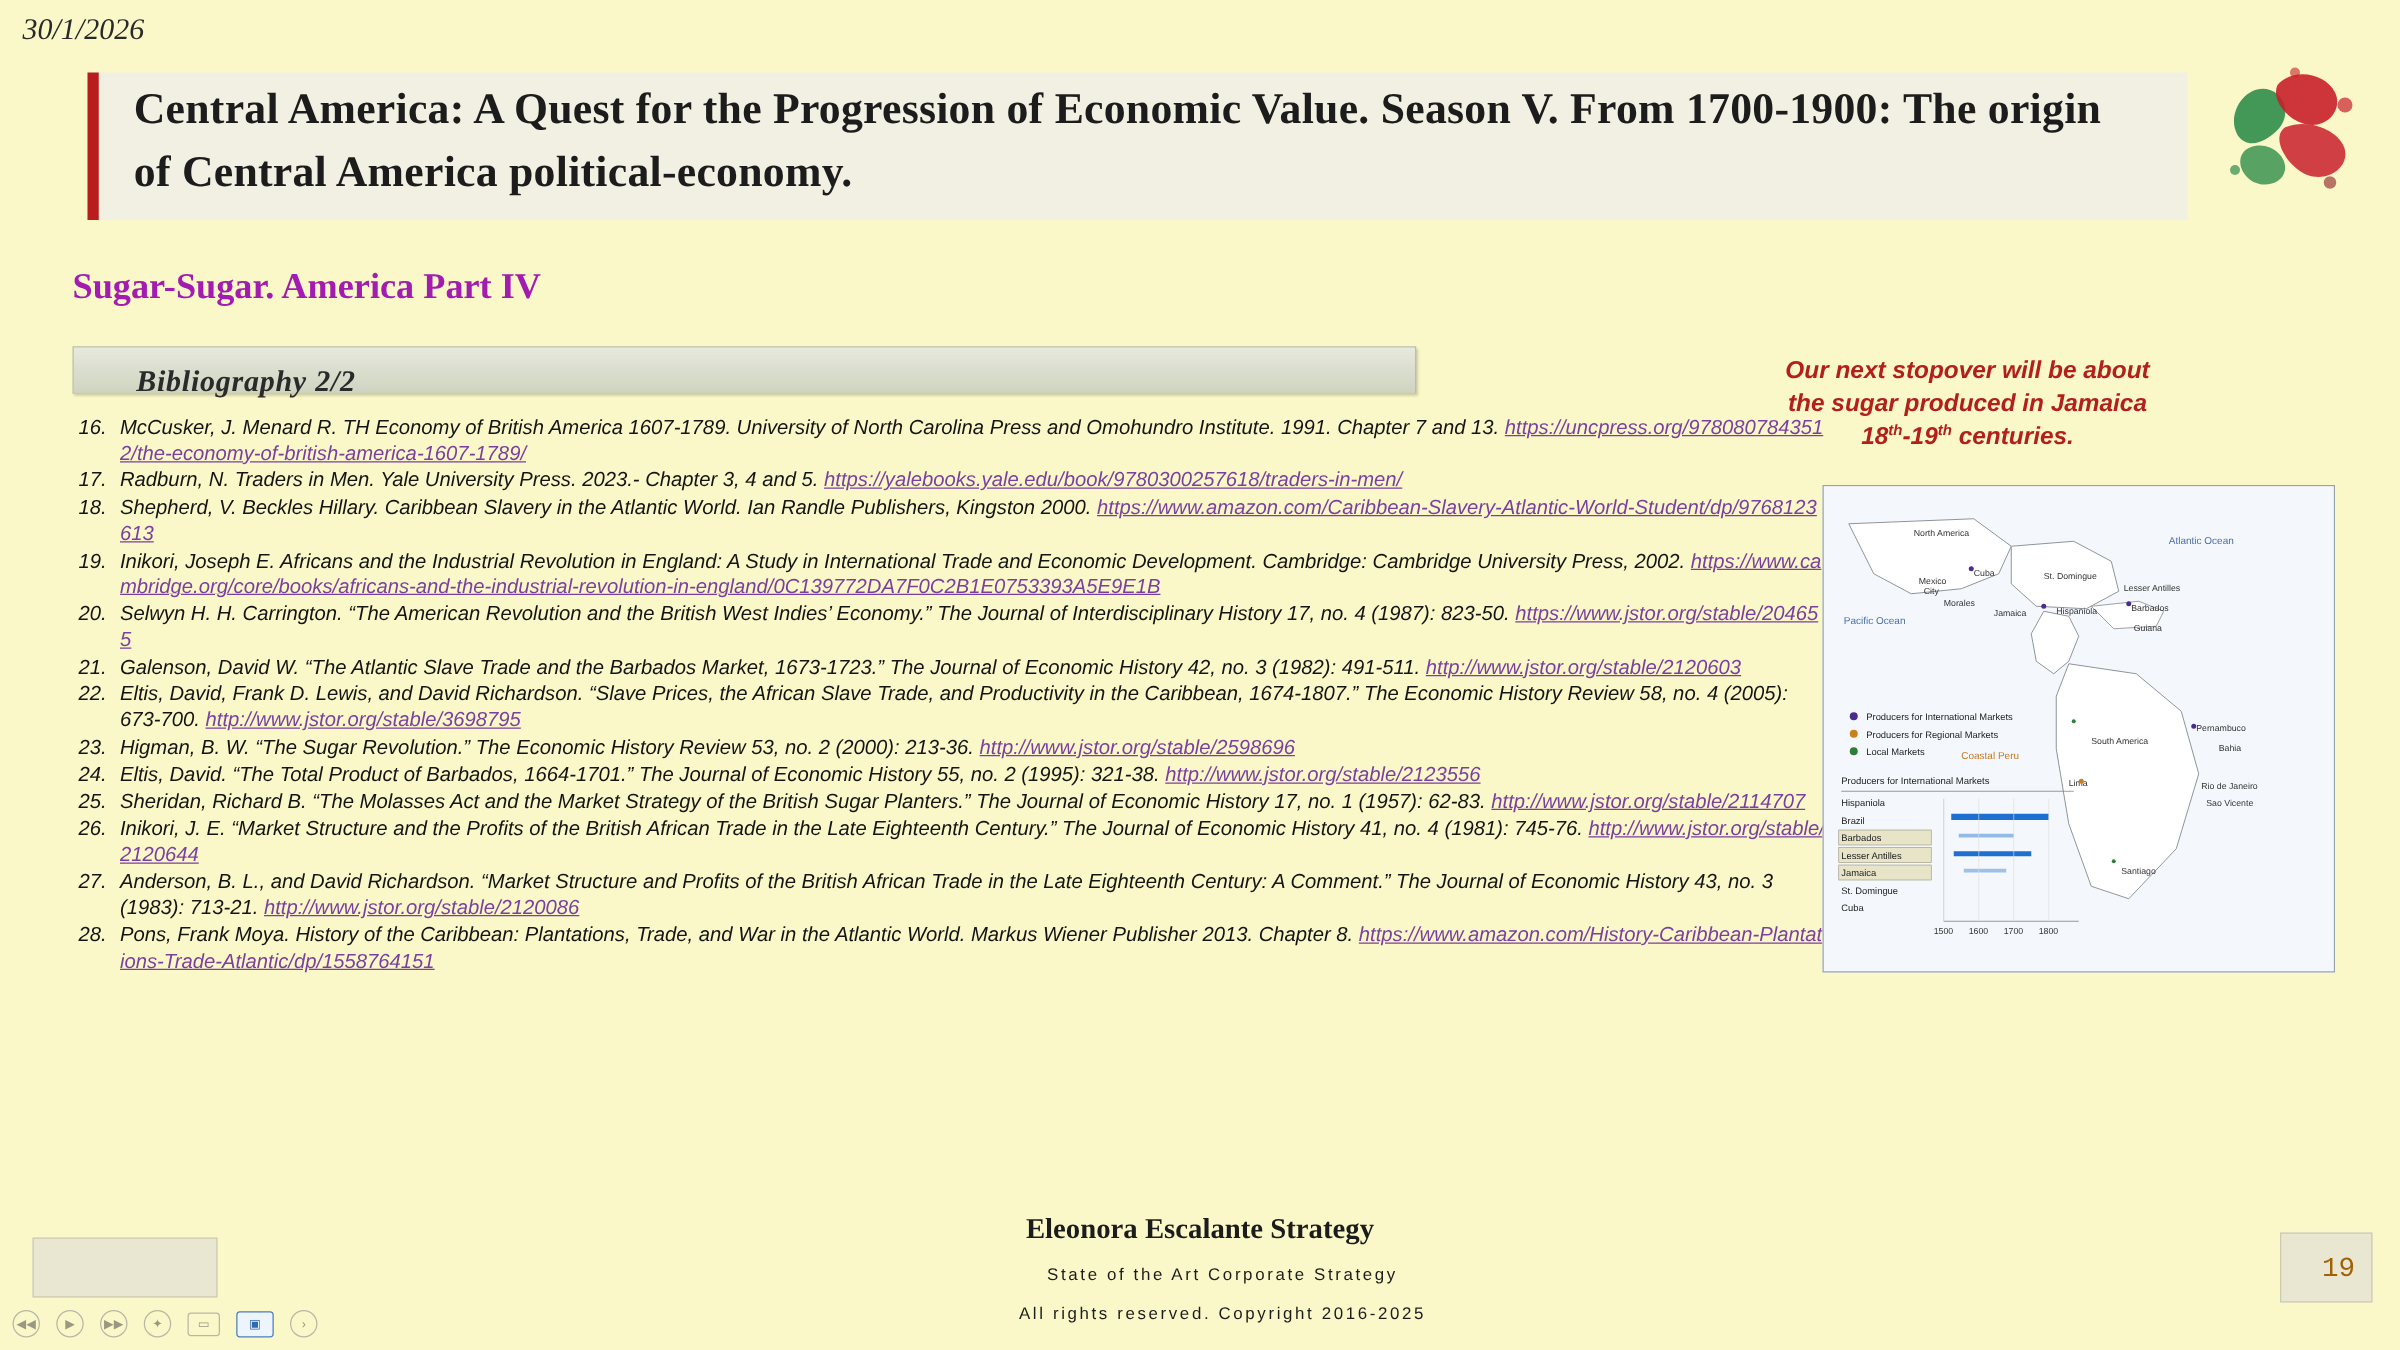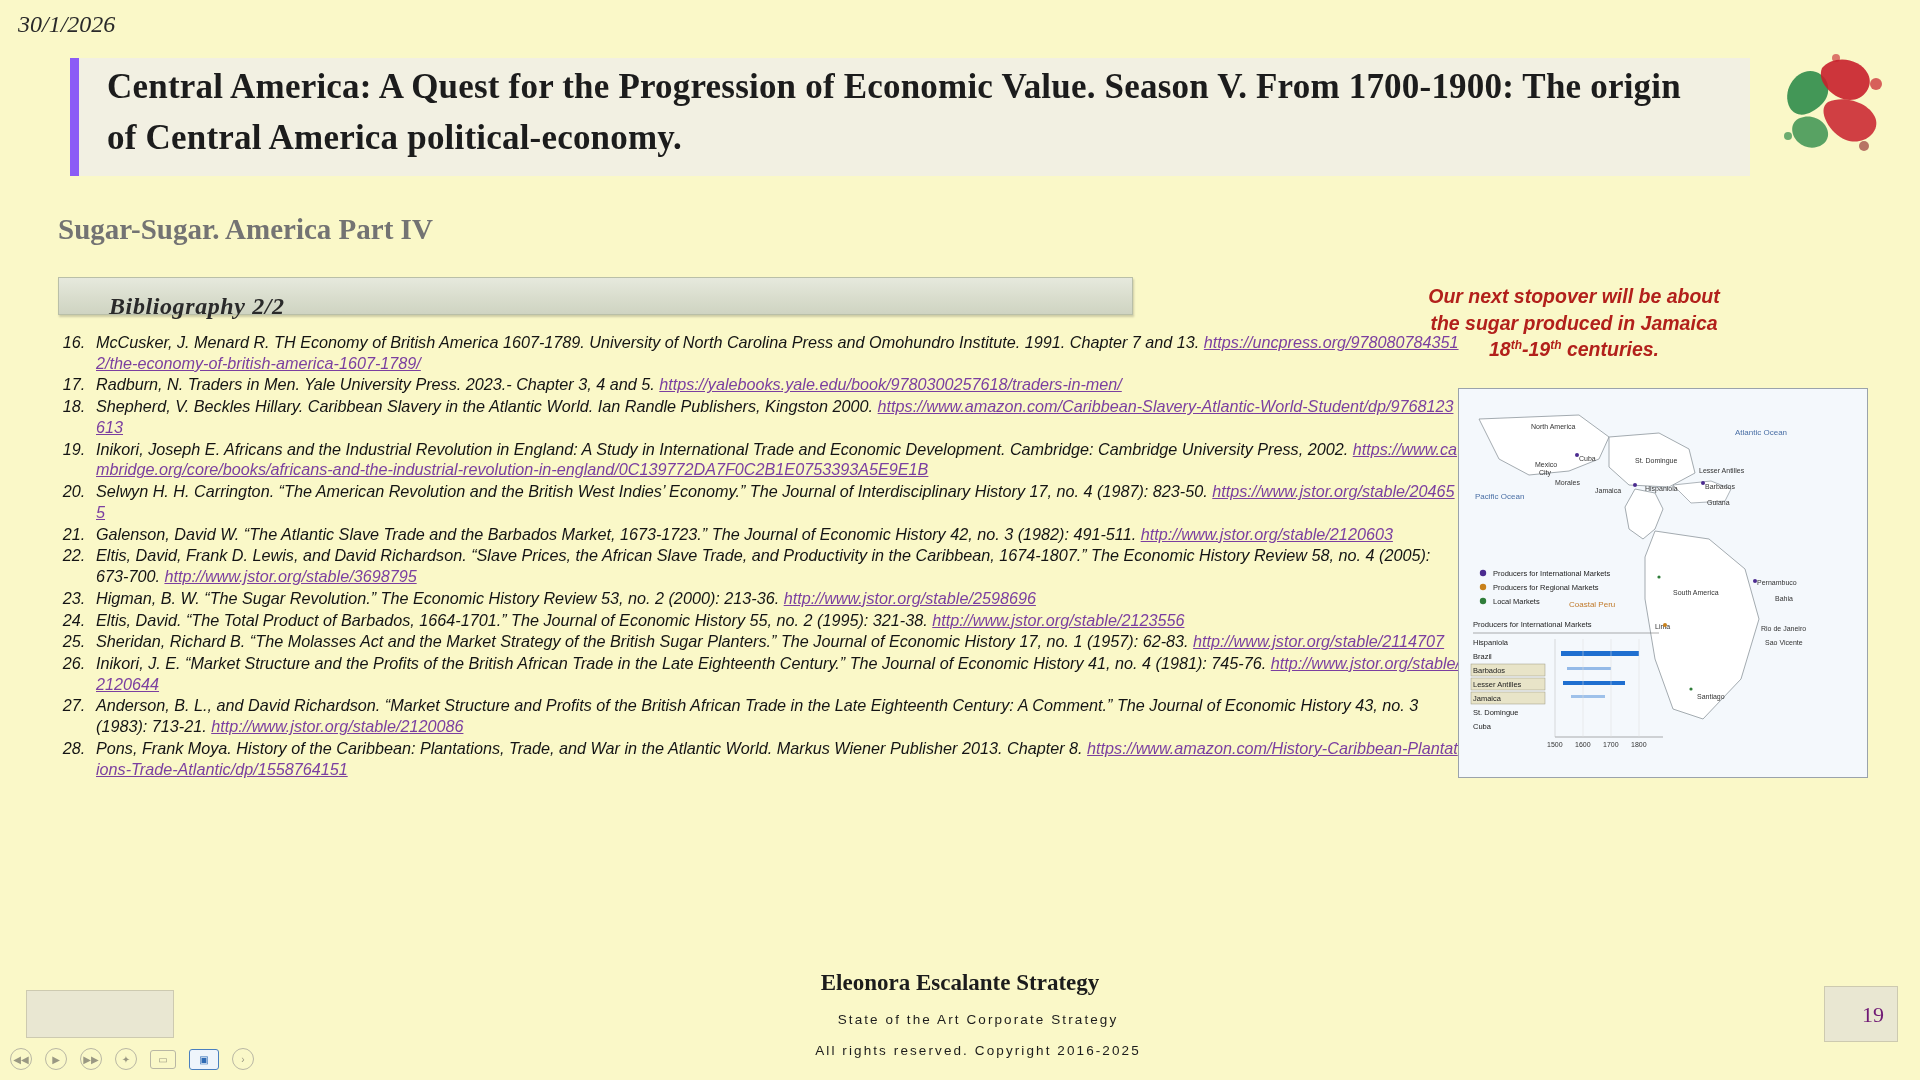--- a/index.html
+++ b/index.html
@@ -22,21 +22,21 @@
   }
 
   
   #title-block {
     position: absolute;
     left: 70px;
     top: 58px;
     width: 1680px;
     height: 118px;
     background: #f2f0e2;
-    border-left: 9px solid #8b5cf6;
+    border-left: 9px solid #b91c1c;
     box-sizing: border-box;
   }
   #title-text {
     position: absolute;
     left: 28px;
     top: 4px;
     width: 1600px;
     font-family: "Liberation Serif", serif;
     font-weight: bold;
     font-size: 35px;
@@ -53,21 +53,21 @@
   }
 
   
   #subtitle {
     position: absolute;
     left: 58px;
     top: 213px;
     font-family: "Liberation Serif", serif;
     font-weight: bold;
     font-size: 29px;
-    color: #737373;
+    color: #a21caf;
   }
 
   
   #section-bar {
     position: absolute;
     left: 58px;
     top: 277px;
     width: 1075px;
     height: 38px;
     background: linear-gradient(to bottom, #e6e9dd 0%, #d9ddcd 55%, #cfd4c2 100%);
@@ -199,23 +199,23 @@
     width: 74px;
     height: 56px;
     background: #e9e7d2;
     border: 1px solid #cdcab0;
     box-sizing: border-box;
   }
   #page-number {
     position: absolute;
     right: 36px;
     bottom: 52px;
-    font-family: Liberation Serif, serif;
+    font-family: Liberation Mono, monospace;
     font-size: 22px;
-    color: #701a75;
+    color: #a16207;
   }
 
   
   #player-bar {
     position: absolute;
     left: 10px;
     bottom: 6px;
     height: 30px;
     display: flex;
     align-items: center;

